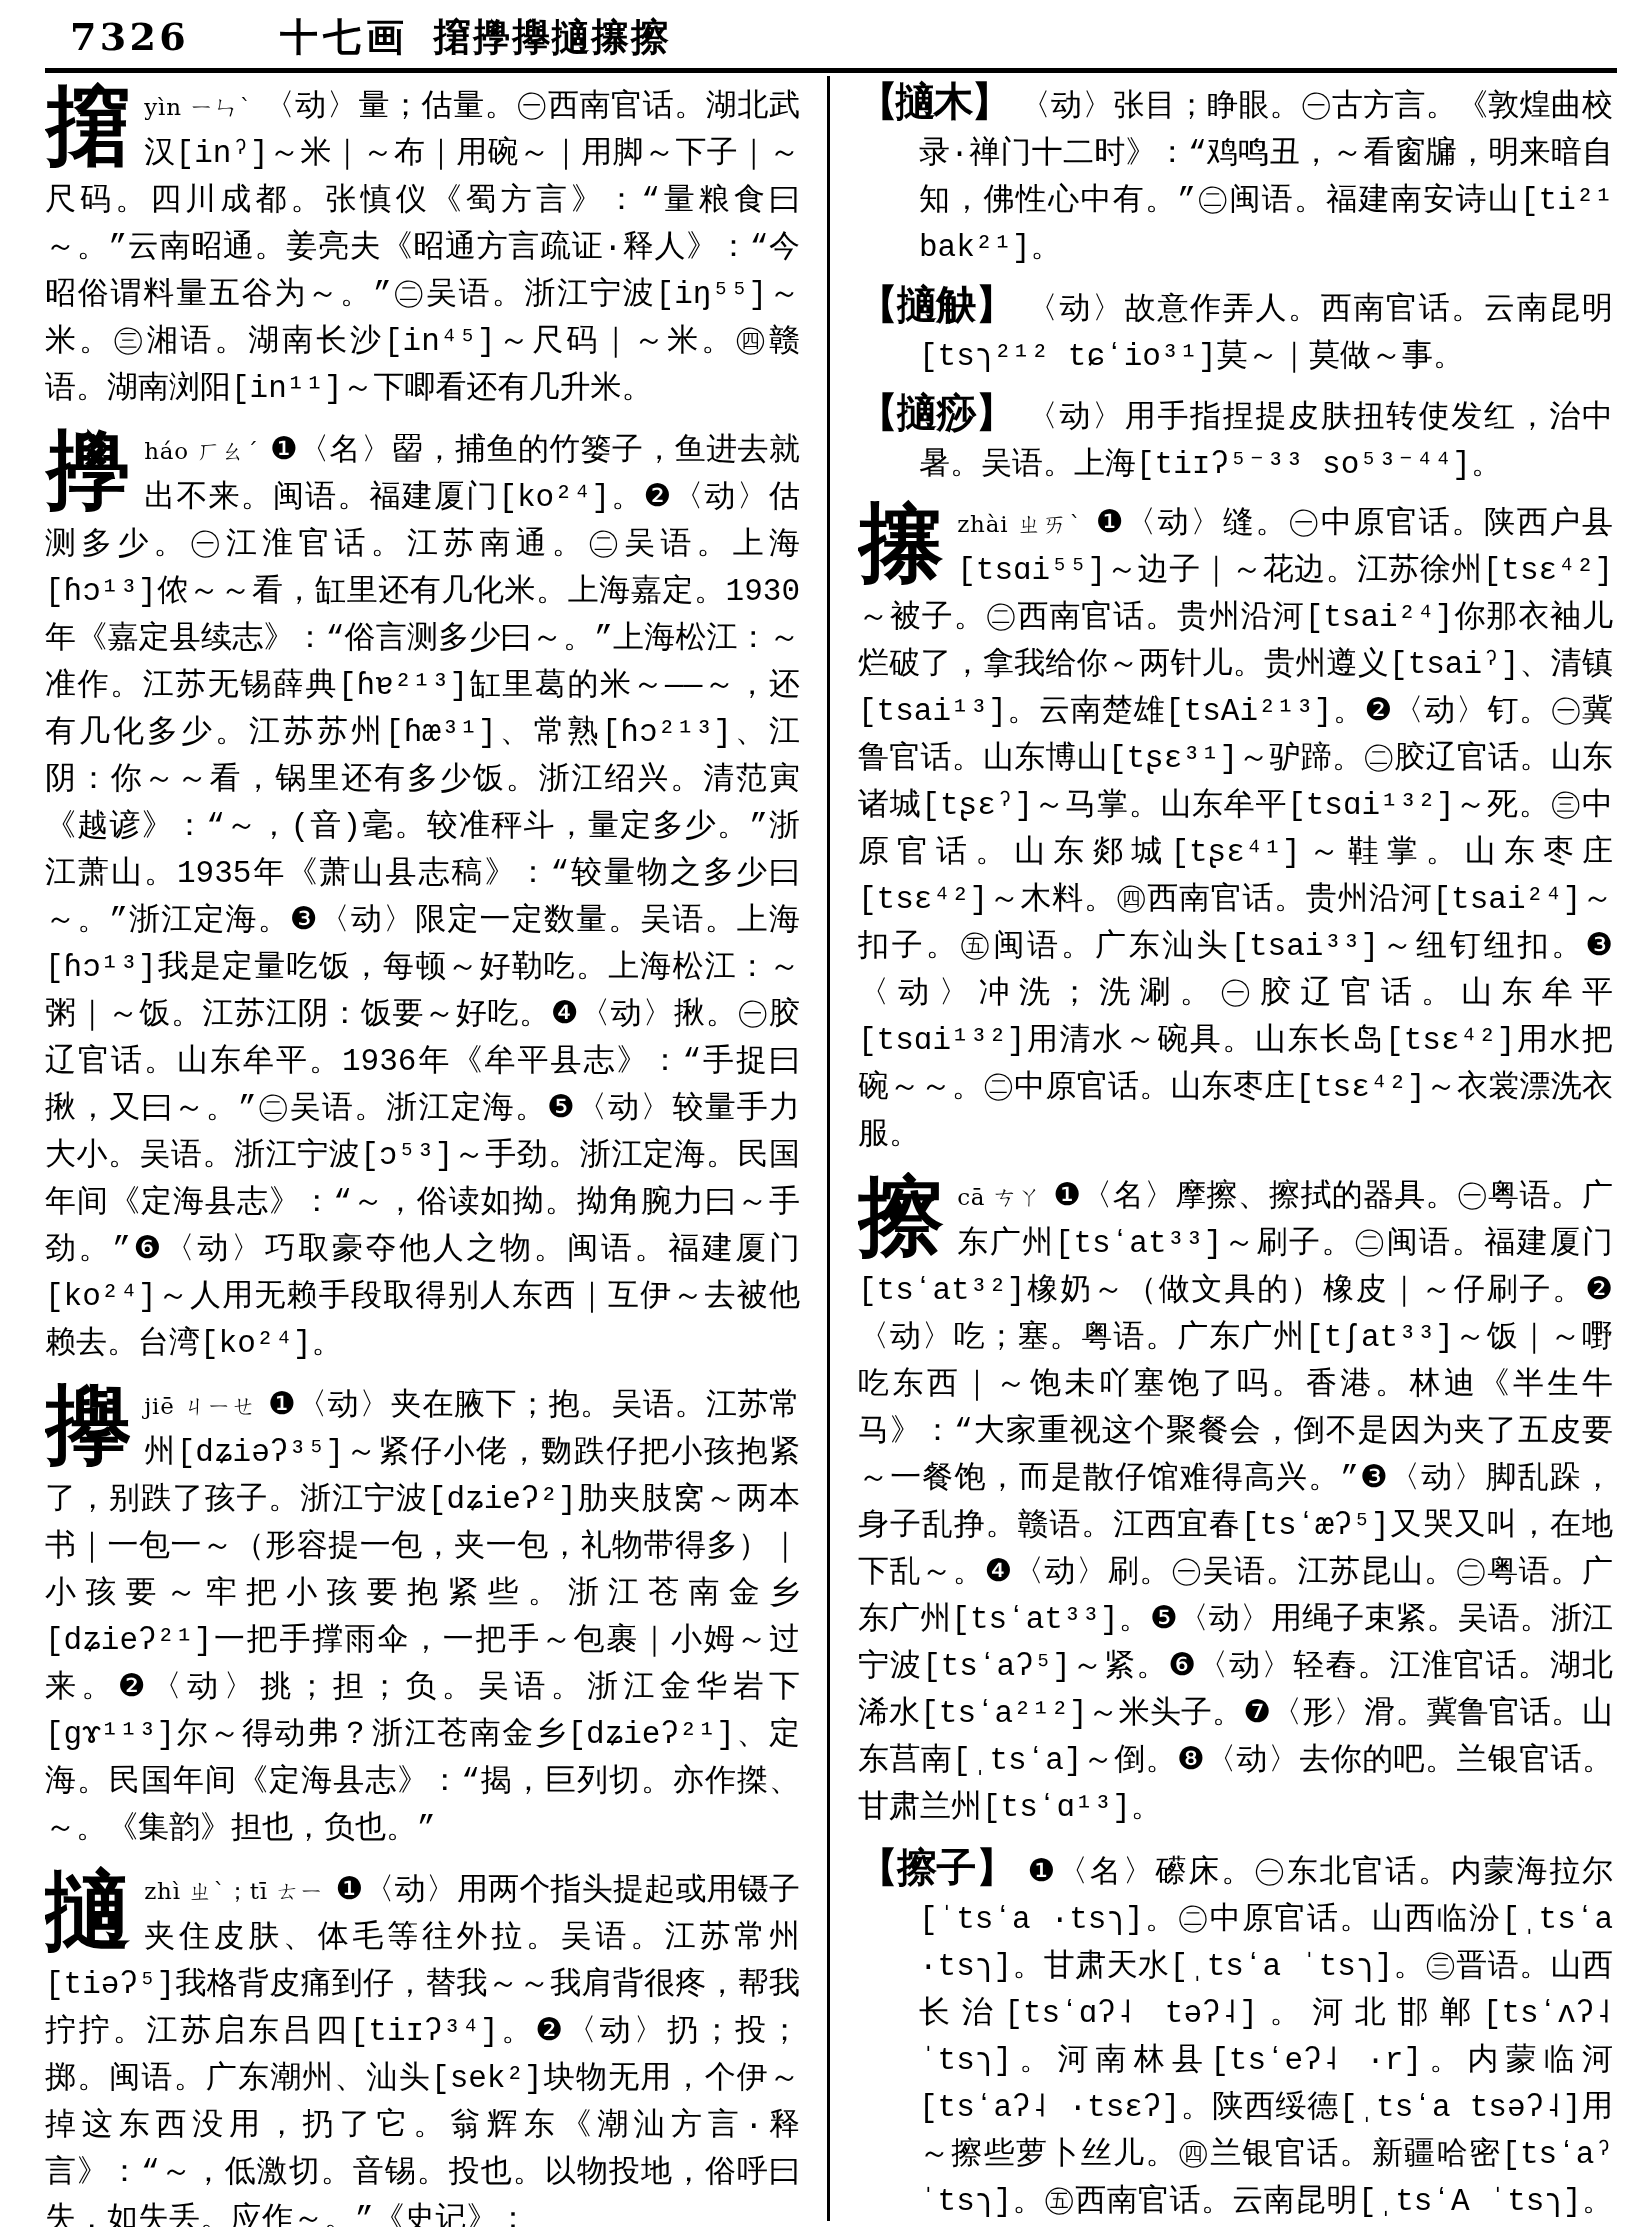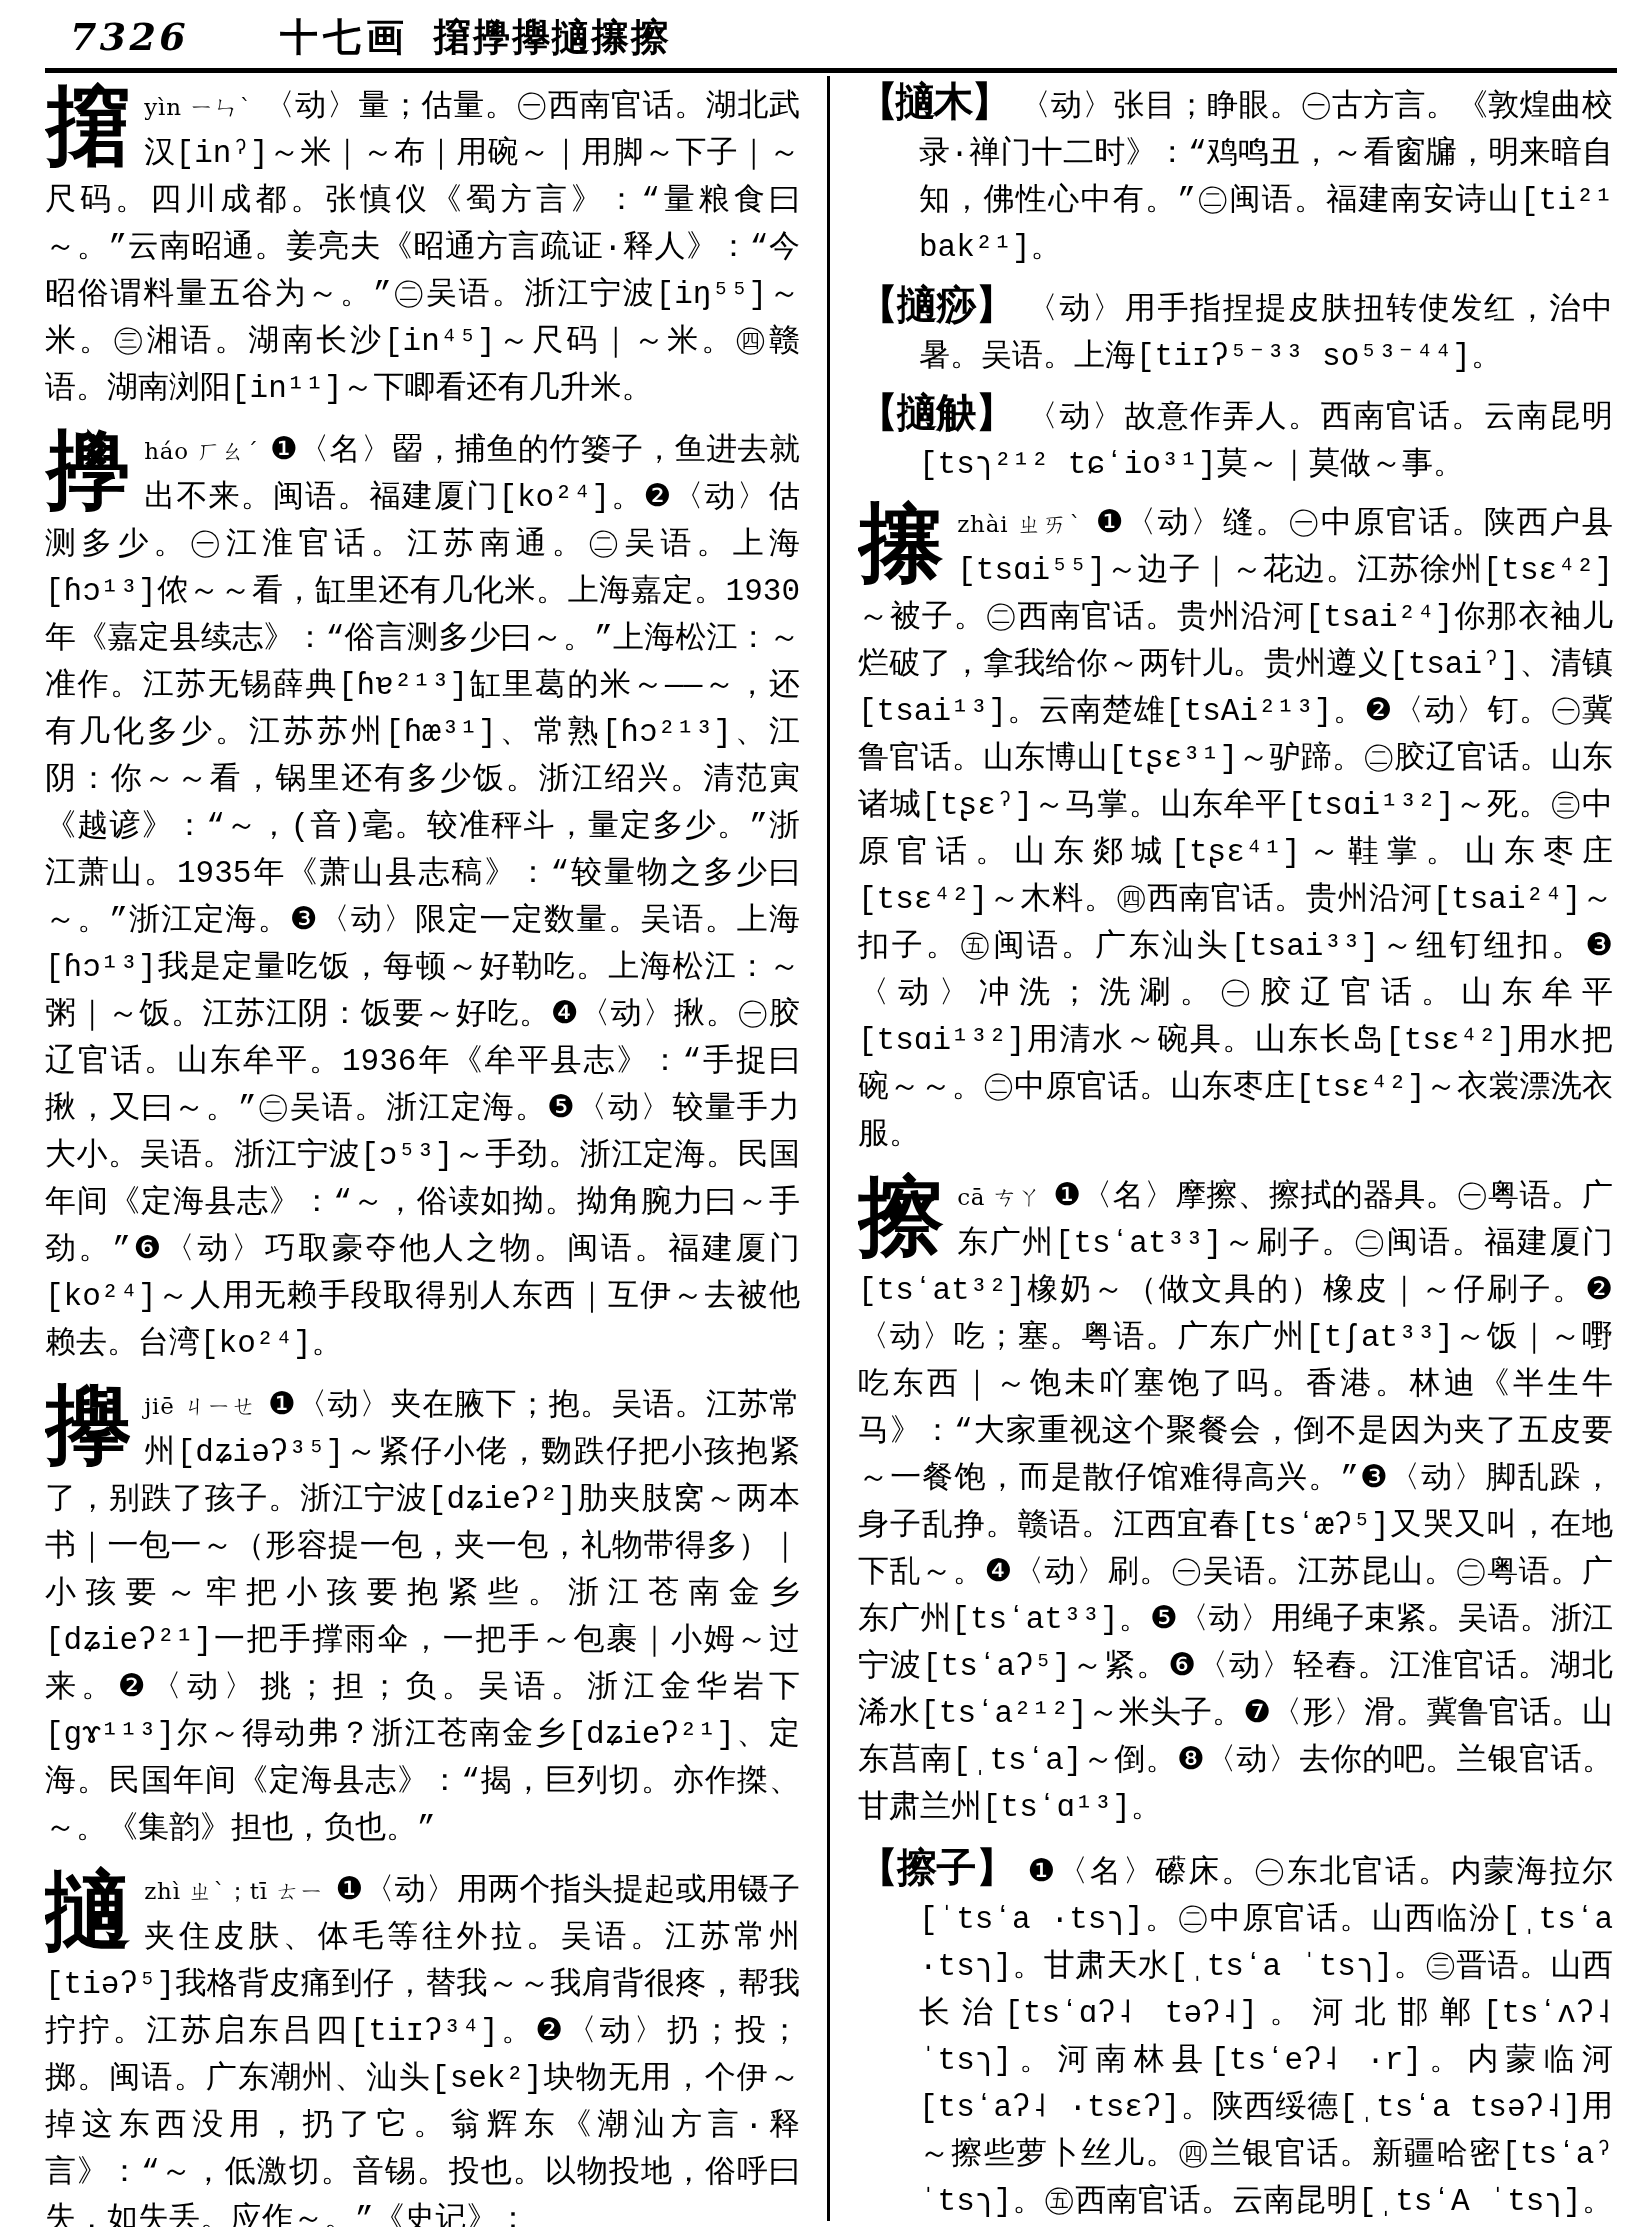--- a/index.html
+++ b/index.html
@@ -6,21 +6,21 @@
   body {
     width: 1650px; height: 2227px;
     background: #ffffff; color: #000;
     font-family: "DejaVu Serif", serif;
     position: relative; overflow: hidden;
   }
   .header {
     position: absolute; top: 11.5px; left: 70px;
     font-size: 38px; font-weight: bold; white-space: nowrap;
   }
-  .header .pageno { font-style: italic; letter-spacing: 3.3px; margin-right: 91px; }
+  .header .pageno { letter-spacing: 3.3px; margin-right: 91px; }
   .header .section { margin-right: 24px; letter-spacing: 5px; }
   .header .chars { letter-spacing: 1.6px; }
   .rule {
     position: absolute; top: 68px; left: 45px; width: 1572px; height: 5px;
     background: #000;
   }
   .divider {
     position: absolute; left: 827px; top: 76px; width: 2.5px; height: 2145px;
     background: #000;
   }
@@ -86,27 +86,27 @@
 
 <div class="col col-right">
 
 
   <p class="sub-entry">
     <span class="bracket">【擿木】</span>
     <span class="body">〈动〉张目；睁眼。㊀古方言。《敦煌曲校录·禅门十二时》：“鸡鸣丑，～看窗牖，明来暗自知，佛性心中有。”㊁闽语。福建南安诗山[ti²¹ bak²¹]。</span>
   </p>
 
   <p class="sub-entry">
-    <span class="bracket">【擿痧】</span>
-    <span class="body">〈动〉用手指捏提皮肤扭转使发红，治中暑。吴语。上海[tiɪʔ⁵⁻³³ so⁵³⁻⁴⁴]。</span>
+    <span class="bracket">【擿觖】</span>
+    <span class="body">〈动〉故意作弄人。西南官话。云南昆明[tsɿ²¹² tɕʻio³¹]莫～｜莫做～事。</span>
   </p>
 
   <p class="sub-entry">
-    <span class="bracket">【擿觖】</span>
-    <span class="body">〈动〉故意作弄人。西南官话。云南昆明[tsɿ²¹² tɕʻio³¹]莫～｜莫做～事。</span>
+    <span class="bracket">【擿痧】</span>
+    <span class="body">〈动〉用手指捏提皮肤扭转使发红，治中暑。吴语。上海[tiɪʔ⁵⁻³³ so⁵³⁻⁴⁴]。</span>
   </p>
 
   <p class="entry">
     <span class="headword">㩟</span>
     <span class="pron">zhài ㄓㄞˋ</span>
     <span class="body">❶〈动〉缝。㊀中原官话。陕西户县[tsɑi⁵⁵]～边子｜～花边。江苏徐州[tsɛ⁴²]～被子。㊁西南官话。贵州沿河[tsai²⁴]你那衣袖儿烂破了，拿我给你～两针儿。贵州遵义[tsaiˀ]、清镇[tsai¹³]。云南楚雄[tsAi²¹³]。❷〈动〉钉。㊀冀鲁官话。山东博山[tʂɛ³¹]～驴蹄。㊁胶辽官话。山东诸城[tʂɛˀ]～马掌。山东牟平[tsɑi¹³²]～死。㊂中原官话。山东郯城[tʂɛ⁴¹]～鞋掌。山东枣庄[tsɛ⁴²]～木料。㊃西南官话。贵州沿河[tsai²⁴]～扣子。㊄闽语。广东汕头[tsai³³]～纽钉纽扣。❸〈动〉冲洗；洗涮。㊀胶辽官话。山东牟平[tsɑi¹³²]用清水～碗具。山东长岛[tsɛ⁴²]用水把碗～～。㊁中原官话。山东枣庄[tsɛ⁴²]～衣裳漂洗衣服。</span>
   </p>
 
   <p class="entry">
     <span class="headword">擦</span>

